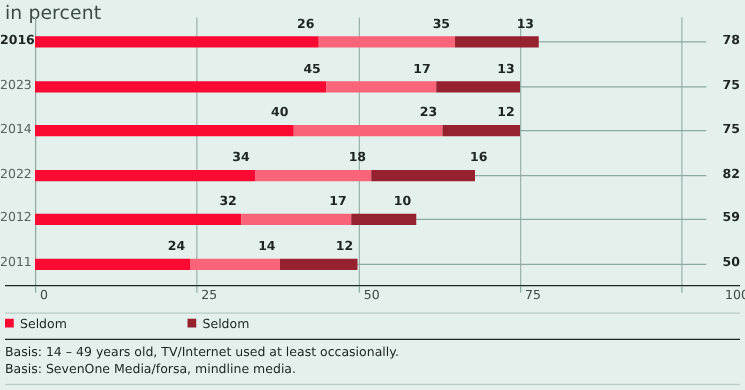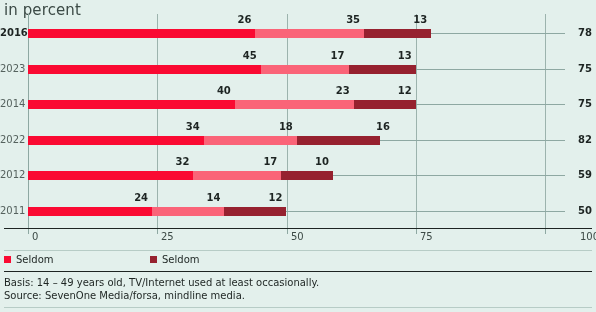--- a/index.html
+++ b/index.html
@@ -305,17 +305,17 @@
 
   <div id="legend">
     <div class="legend-sep-top"></div>
   <div class="legend-item" style="left: 4px;"><span class="legend-swatch" style="background: rgb(250, 10, 50);"></span><span>Seldom</span></div>
       <div class="legend-item" style="left: 150px;"><span class="legend-swatch" style="background: rgb(150, 33, 47);"></span><span>Seldom</span></div>
     </div>
 
   <div id="footer">
     <div class="footer-rule"></div>
     <div class="footer-line l1">Basis: 14 – 49 years old, TV/Internet used at least occasionally.</div>
-    <div class="footer-line l2">Source: SevenOne Media/forsa, mindline media.</div>
+    <div class="footer-line l2">Basis: SevenOne Media/forsa, mindline media.</div>
     <div class="footer-rule-bottom"></div>
   </div>
 
 </div>
 
 </body></html>

